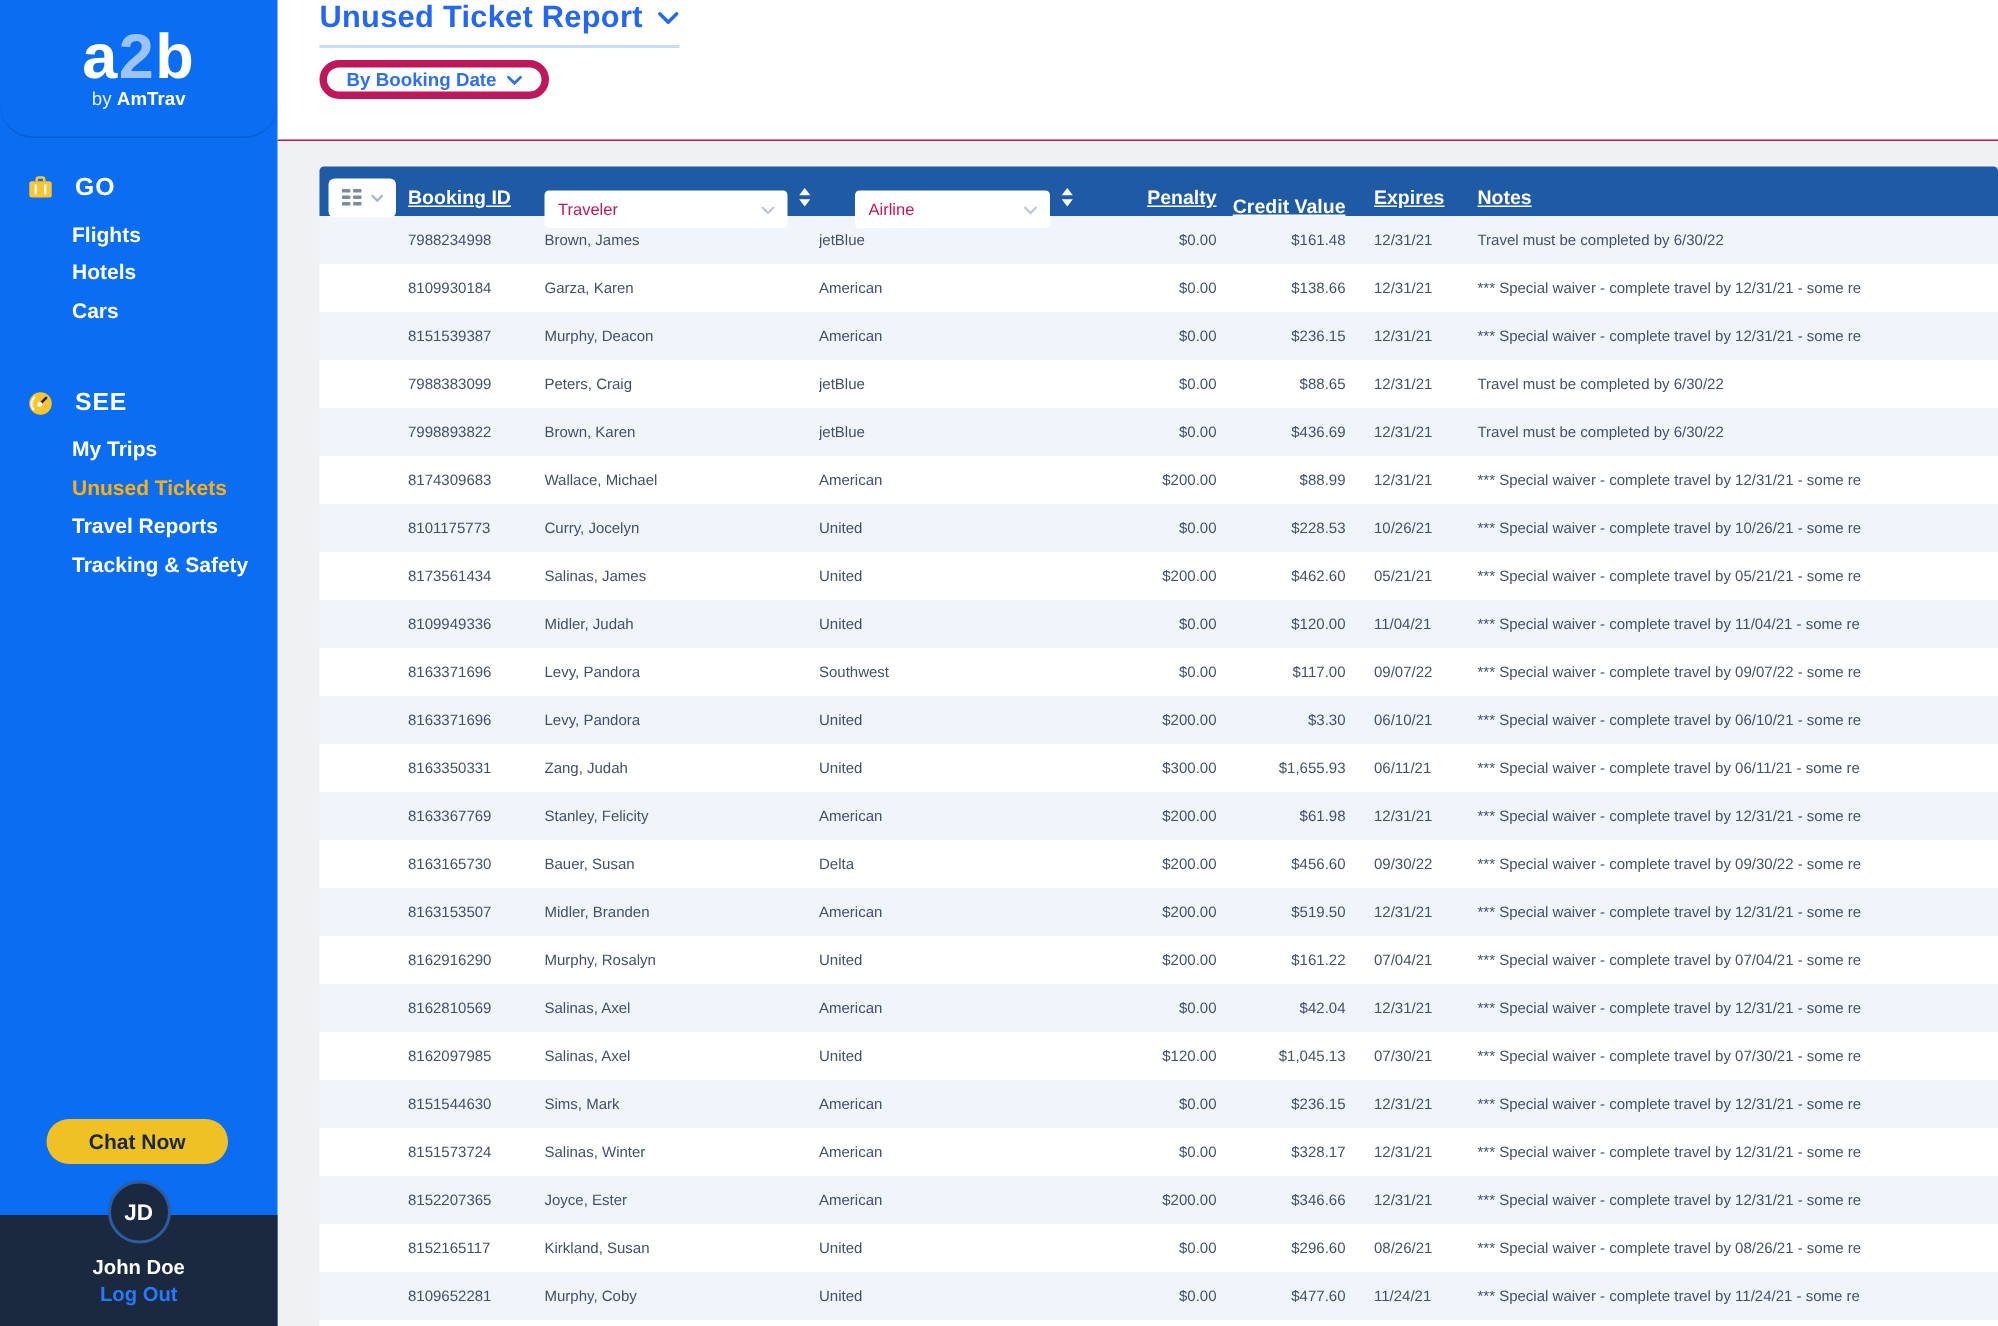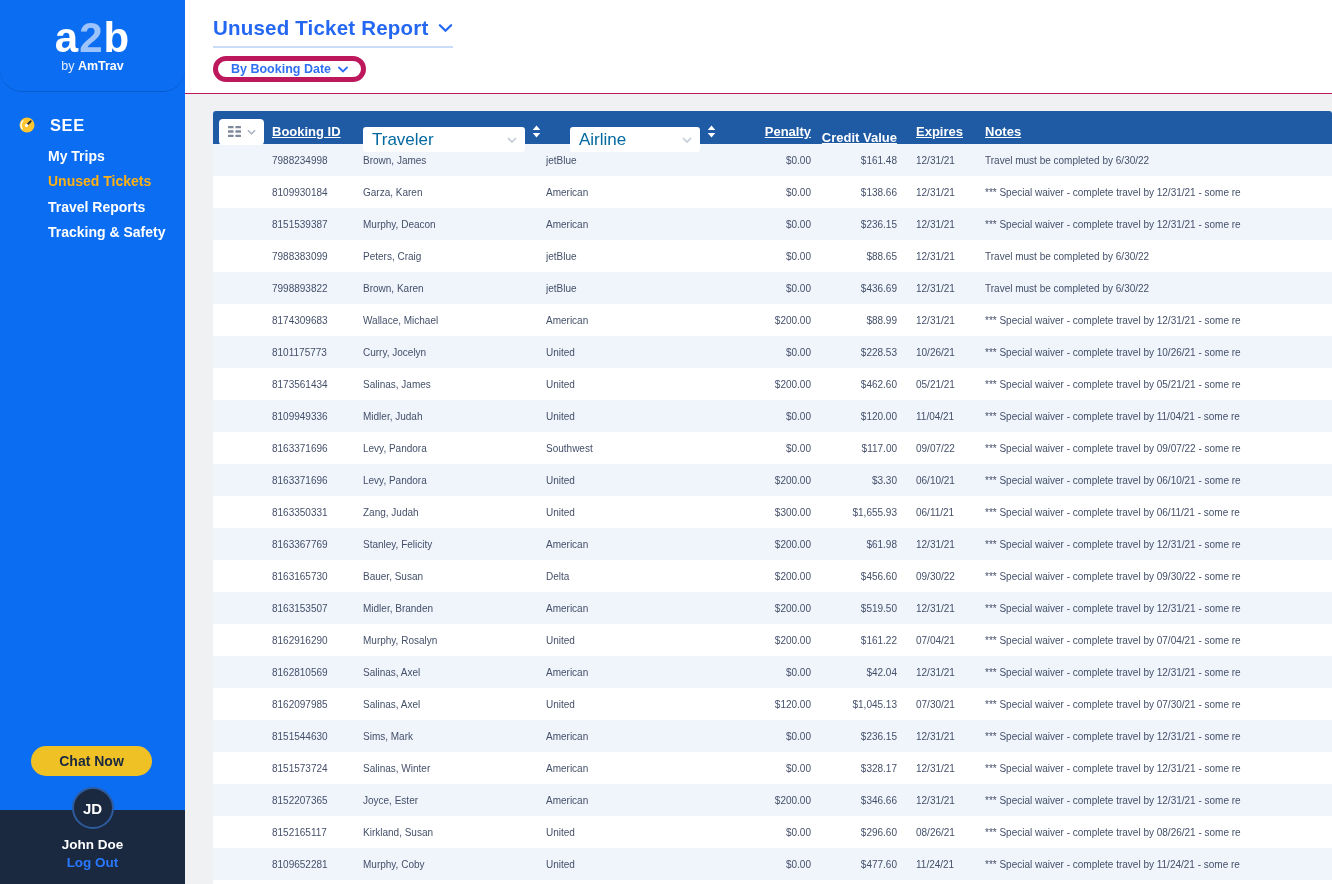--- a/index.html
+++ b/index.html
@@ -31,42 +31,42 @@
   .chat-btn { position:absolute; left:31px; bottom:108px; width:121px; height:30px; border-radius:15px; background:#F0C125; color:#1A2940; font-size:14px; font-weight:bold; display:flex; align-items:center; justify-content:center; cursor:pointer; border:none; }
 
   .side-footer { position:absolute; left:0; right:0; bottom:0; height:74px; background:#1A2940; text-align:center; }
   .avatar { position:absolute; top:-23px; left:50%; transform:translateX(-50%); width:42px; height:42px; border-radius:50%; background:#1A2940; border:2px solid #2E5C9E; display:flex; align-items:center; justify-content:center; font-size:15px; font-weight:bold; color:#fff; cursor:pointer;text-align:right; }
   .user-name { padding-top:27px; font-size:13.5px; font-weight:bold; color:#fff; }
   .logout { margin-top:3px; font-size:13.5px; font-weight:bold; color:#2979FF; cursor:pointer; display:inline-block; }
 
   
   .main { flex:1; display:flex; flex-direction:column; min-width:0; }
   .topbar { height:93px; min-height:93px; background:#fff; padding-left:28px; }
-  .page-title-row { padding-top:16px;text-decoration:underline; }
+  .page-title-row { padding-top:0;text-decoration:underline; }
   .page-title-wrap { display:inline-flex; align-items:center; gap:9px; padding-bottom:6px; border-bottom:2px solid #C9DDF8; cursor:pointer; }
   .page-title { font-size:20.5px; font-weight:bold; color:#2467F2; letter-spacing:.2px; }
   .filter-pill { display:inline-flex; align-items:center; gap:7px; margin-top:8px; height:26px; padding:0 13px; border:5px solid #be185d; border-radius:14px; color:#2F6FF2; font-size:12.5px; font-weight:bold; cursor:pointer; background:#fff; }
 
   .content { flex:1; background:#EFF1F3; border-top:1px solid #be185d; padding:17px 0 0 28px; overflow:hidden; }
 
   
   .table { width:100%; }
   .thead, .tr { display:grid; grid-template-columns:53px 89px 191px 189px 82px 86px 79px 1fr; align-items:center; }
   .thead { height:33px; background:#1F5AA5; border-radius:3px 3px 0 0; }
   .th { color:#fff; font-size:13px; font-weight:bold; text-decoration:underline; white-space:nowrap; cursor:pointer; }
   .th.booking { padding-left:6px; }
   .th.right { text-align:right; }
   .th.penalty { padding-right:6px; }
   .th.credit { padding-right:6px;margin-top:12px; }
   .th.expires { padding-left:13px; }
   .th.notes { padding-left:3px; }
 
   .col-btn { margin-left:6px; width:45px; height:26px; background:#fff; border:none; border-radius:4px; display:flex; align-items:center; justify-content:center; gap:5px; cursor:pointer; padding:0; }
   .hdr-cell { display:flex; align-items:center; }
-  .hdr-select { height:25px; background:#fff; border-radius:3px; display:flex; align-items:center; justify-content:space-between; padding:0 8px 0 9px; font-size:17px; color:#0369a1; cursor:pointer;margin-top:16px; }
+  .hdr-select { height:25px; background:#fff; border-radius:3px; display:flex; align-items:center; justify-content:space-between; padding:0 8px 0 9px; font-size:11px; color:#be185d; cursor:pointer;margin-top:16px; }
   .hdr-select.trav { width:162px; margin-left:8px; }
   .hdr-select.airl { width:130px; margin-left:24px; }
   .sort-btn { margin-left:6px; display:flex; cursor:pointer; }
 
   .tbody .tr { height:32px; background:#fff; font-size:10px; color:#44506A; cursor:pointer; }
   .tbody .tr:nth-child(odd) { background:#F0F4FB; }
   .td { white-space:nowrap; overflow:hidden; }
   .td.booking { padding-left:6px; }
   .td.traveler { padding-left:8px; }
   .td.penalty, .td.credit { text-align:right; padding-right:6px; }
@@ -79,20 +79,38 @@
 
 <div class="app">
 
   <aside class="sidebar">
     <div class="logo-block">
       <div class="logo-text"><span>a</span><span class="digit">2</span><span>b</span></div>
       <div class="byline"><span>by</span> <span class="brand">AmTrav</span></div>
     </div>
 
     <nav class="nav" id="nav">
+        <div class="nav-section">
+          <div class="nav-header">
+            <span class="nav-icon">
+              <svg width="20" height="20" viewBox="0 0 24 24">
+                <path d="M9 7V5.5C9 4.7 9.7 4 10.5 4h3c.8 0 1.5.7 1.5 1.5V7" fill="none" stroke="#FDC530" stroke-width="2"></path>
+                <rect x="3" y="7" width="18" height="13" rx="2" fill="#FDC530"></rect>
+                <rect x="7.3" y="9.5" width="1.8" height="8" fill="#FFFFFF"></rect>
+                <rect x="14.9" y="9.5" width="1.8" height="8" fill="#FFFFFF"></rect>
+              </svg>
+            </span>
+            <span class="nav-label">GO</span>
+          </div>
+          <ul>
+            <li>Flights</li>
+            <li>Hotels</li>
+            <li>Cars</li>
+          </ul>
+        </div>
         <div class="nav-section">
           <div class="nav-header">
             <span class="nav-icon">
               <svg width="20" height="20" viewBox="0 0 24 24">
                 <circle cx="12" cy="12" r="9" fill="#FDC530"></circle>
                 <path d="M6.2 16.5a7 7 0 0 1 1-9.5" stroke="#FFFFFF" stroke-width="1.6" fill="none" stroke-linecap="round"></path>
                 <path d="M11.5 12.5 16.5 7.5" stroke="#1A2940" stroke-width="2.2" stroke-linecap="round"></path>
                 <circle cx="11.5" cy="12.5" r="2" fill="#FFFFFF"></circle>
               </svg>
             </span>

